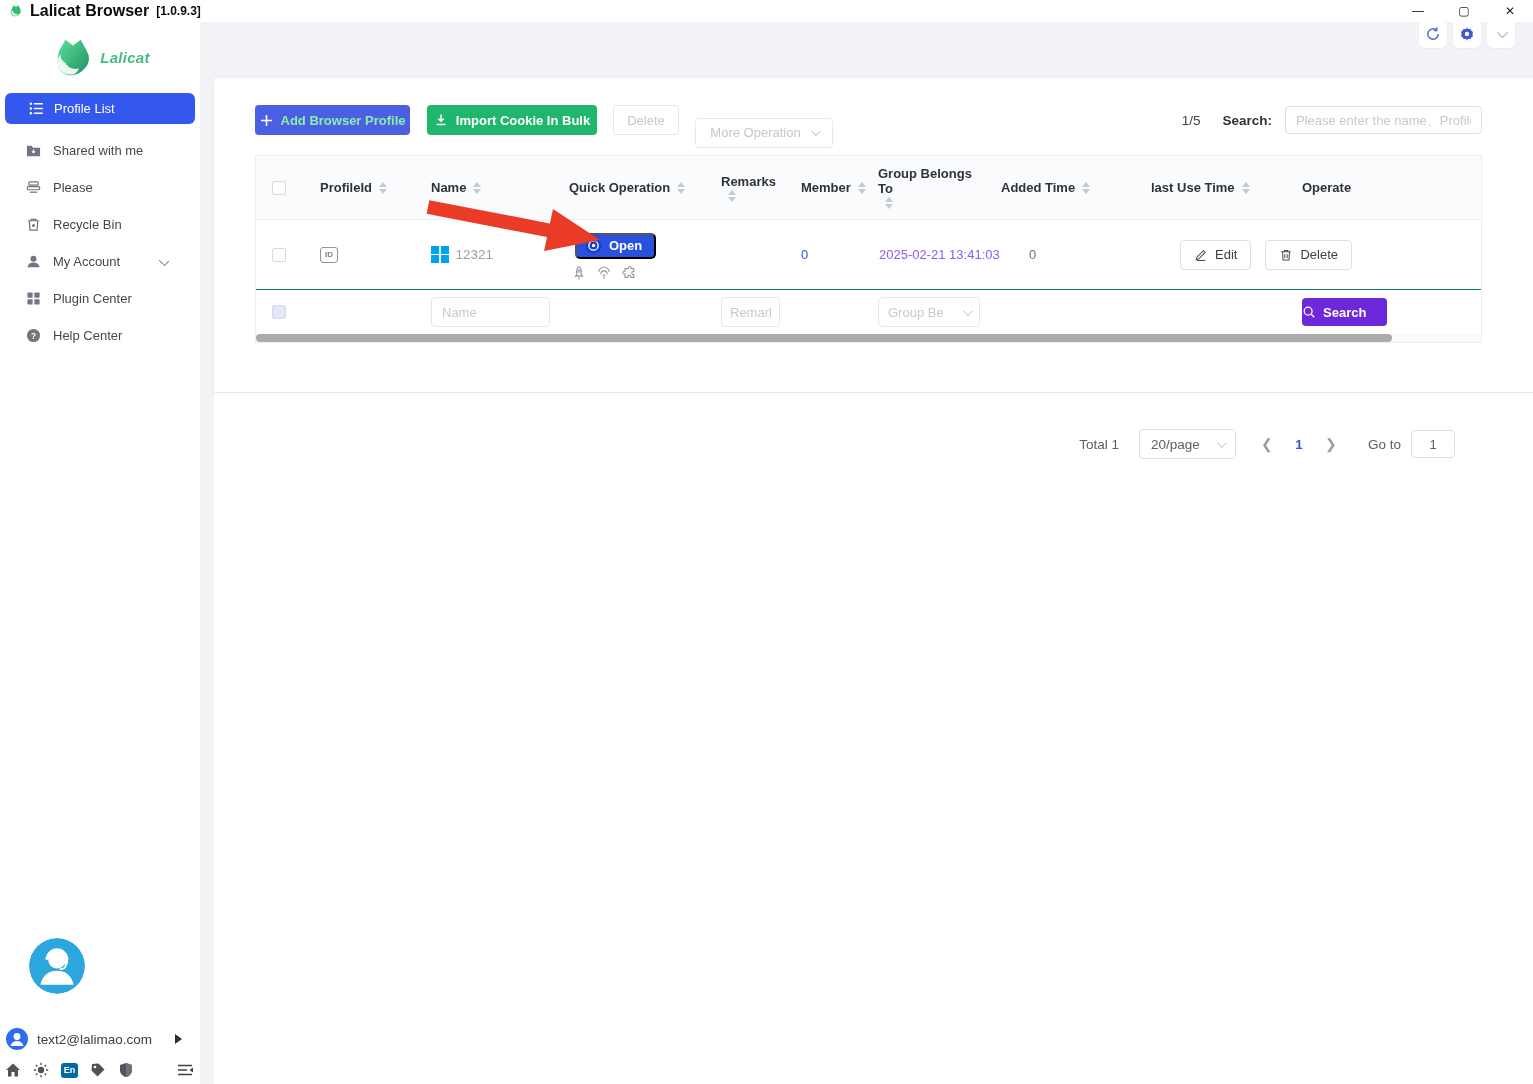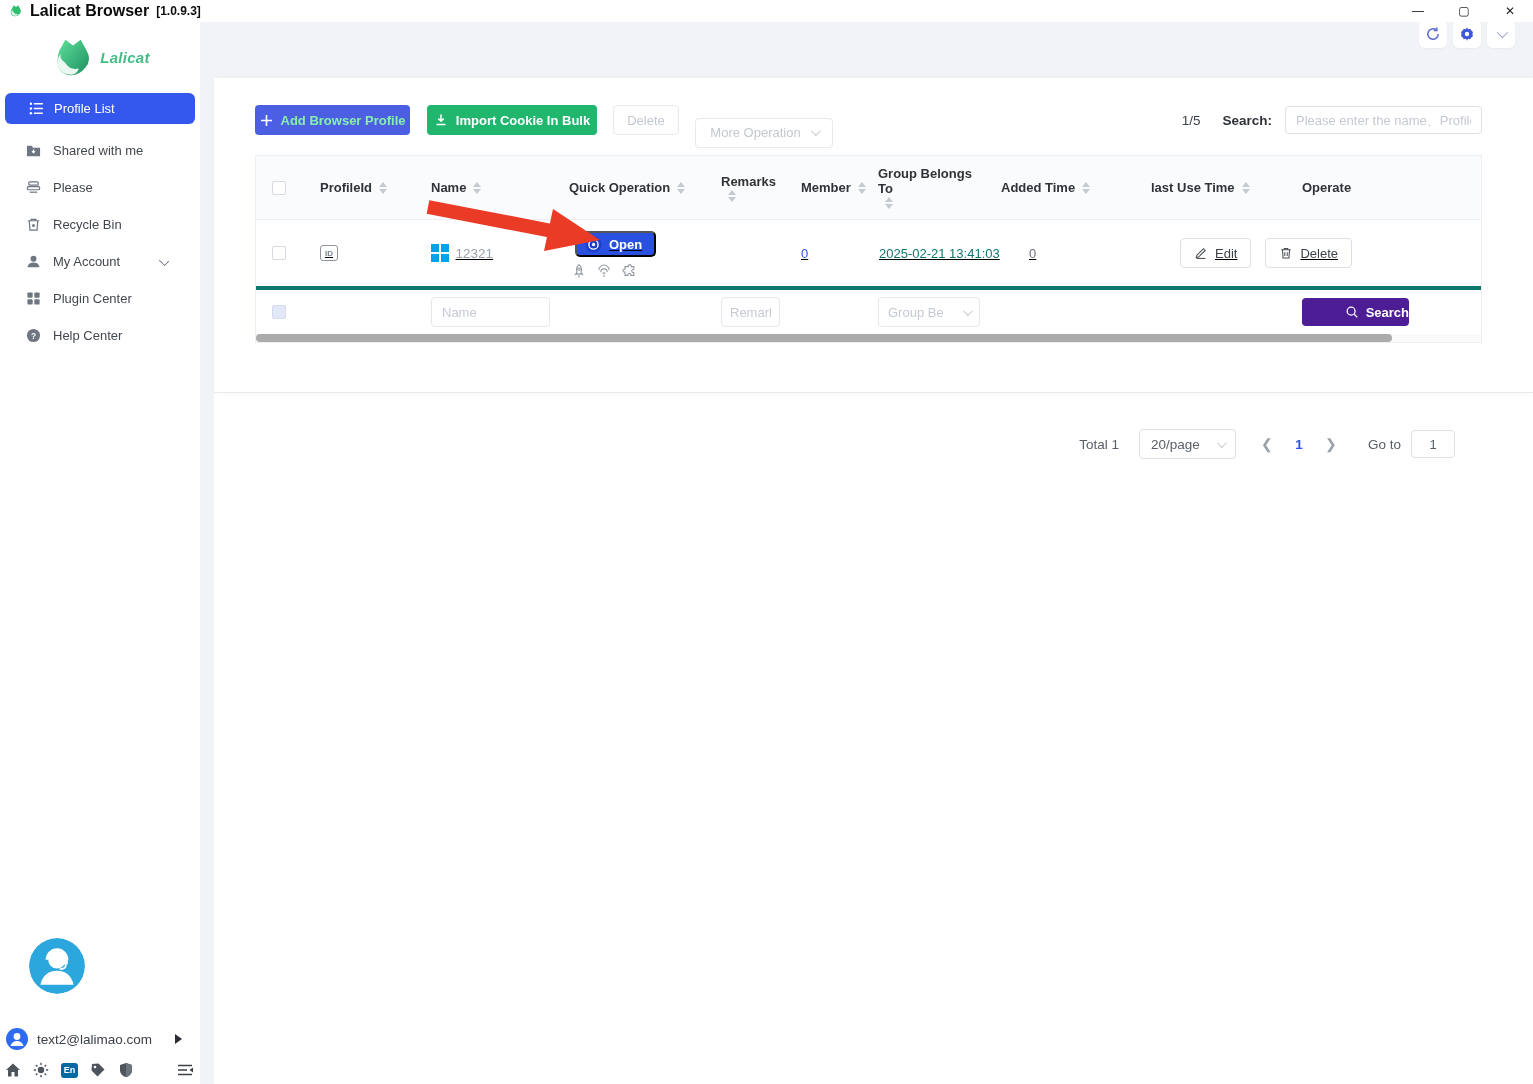--- a/index.html
+++ b/index.html
@@ -53,21 +53,21 @@
   .toolbar-right { margin-left: auto; display: flex; align-items: center; }
   .page-ind { font-size: 13.5px; color: #3e434a; margin-right: 22px; }
   .search-label { font-size: 13.5px; color: #2f3338; font-weight: bold; margin-right: 13px; }
   .search-input { width: 197px; height: 28px; border: 1px solid #dcdfe6; border-radius: 4px; padding: 0 10px; font-size: 13px; font-family: inherit; color: #333; outline: none; }
   .search-input::placeholder, .flt-input::placeholder { color: #c4c9d2; }
 
   
   .table { position: absolute; top: 77px; left: 41px; width: 1227px; border: 1px solid #ebeef5; background: #fff; overflow: hidden; }
   .tr { display: flex; width: 100%; }
   .thead { background: #fafbfc; border-bottom: 1px solid #ebeef5; min-height: 64px; }
-  .data-row { min-height: 70px; border-bottom: 4px solid #0f766e; text-decoration: underline; }
+  .data-row { min-height: 70px; border-bottom: 1px solid #0f766e; }
   .filter-row { min-height: 44px; align-items: center; }
   .td, .th { display: flex; align-items: center; font-size: 13px; }
   .th { font-weight: bold; color: #2f3338; flex-wrap: wrap; row-gap: 1px; align-content: center; }
   .c0 { width: 46px; justify-content: center; }
   .c1 { width: 112px; padding-left: 18px; }
   .c2 { width: 138px; padding-left: 17px; }
   .c3 { width: 158px; padding-left: 17px; }
   .c4 { width: 72px;  padding-left: 11px; }
   .c5 { width: 84px;  padding-left: 19px; }
   .c6 { width: 122px; padding-left: 12px; }
@@ -87,32 +87,32 @@
 
   .qo-cell { flex-direction: column; align-items: flex-start; justify-content: center; gap: 6px; padding-top: 4px; }
   .btn-open { height: 26px; border-radius: 5px; background: #2a50e0; color: #fff; font-size: 13px; font-weight: bold; display: inline-flex; align-items: center; gap: 7px; padding: 0 12px 0 8px; margin-left: 6px; cursor: pointer; }
   .qo-icons { display: flex; gap: 9px; padding-left: 2px; }
   .qo-icons .sicon { opacity: .85; }
 
   .member-link { color: #2f54eb; cursor: pointer; }
   .group-donut { width: 20px; height: 20px; border-radius: 50%; border: 5px solid #2e6be6; background: #fff; margin-right: 9px; position: relative; }
   .group-donut::after { content: ""; position: absolute; left: 2px; top: 2px; width: 5px; height: 5px; border-radius: 50%; background: #c9ced6; }
   .group-text { color: #4a4f56; }
-  .time-text { color: #0f766e; }
+  .time-text { color: #8b5cf6; }
   .muted { color: #6a7078; }
 
   .op-btn { height: 30px; border: 1px solid #dcdfe6; border-radius: 4px; background: #fff; color: #3c4148; font-size: 13px; display: inline-flex; align-items: center; gap: 7px; padding: 0 13px; cursor: pointer; font-family: inherit; }
   .op-gap { width: 14px; flex: 0 0 auto; }
 
   .flt-input { height: 30px; border: 1px solid #e4e7ec; border-radius: 4px; padding: 0 10px; font-size: 13px; font-family: inherit; color: #333; outline: none; }
   .flt-name { width: 119px; }
   .flt-remarks { width: 59px; padding: 0 8px; }
   .flt-select { width: 102px; height: 30px; border: 1px solid #e4e7ec; border-radius: 4px; display: flex; align-items: center; justify-content: space-between; padding: 0 9px; color: #c4c9d2; font-size: 13px; cursor: pointer; background: #fff; }
   .chev-flt { width: 7px; height: 7px; border-right: 1.5px solid #c4c9d2; border-bottom: 1.5px solid #c4c9d2; transform: rotate(45deg) translateY(-2px); }
-  .btn-search { height: 28px; width: 107px; background: #4c1d95; color: #fff; font-weight: bold; font-size: 13px; border-radius: 4px; display: inline-flex; align-items: center; justify-content: flex-end; gap: 7px; cursor: pointer; }
+  .btn-search { height: 28px; width: 85px; background: #6d28d9; color: #fff; font-weight: bold; font-size: 13px; border-radius: 4px; display: inline-flex; align-items: center; justify-content: flex-start; gap: 7px; cursor: pointer; }
 
   .hscroll { height: 8px; background: #fafafa; position: relative; }
   .hscroll .thumb { position: absolute; left: 0; top: 0; height: 8px; width: 1136px; background: #ababab; border-radius: 4px; cursor: pointer; }
 
   
   .pagination { position: absolute; left: 41px; right: 78px; top: 340px; height: 52px; display: flex; align-items: center; justify-content: flex-end; gap: 0; font-size: 13.5px; color: #5a6068; }
   .pg-select { width: 97px; height: 30px; border: 1px solid #dcdfe6; border-radius: 4px; display: flex; align-items: center; justify-content: space-between; padding: 0 11px; margin-left: 20px; cursor: pointer; color: #5a6068; }
   .pg-arrow { width: 34px; text-align: center; cursor: pointer; color: #9aa0a8; font-size: 14px; user-select: none; }
   .pg-prev { margin-left: 14px; }
   .pg-cur { width: 30px; text-align: center; color: #2f54eb; font-weight: bold; cursor: pointer; }

